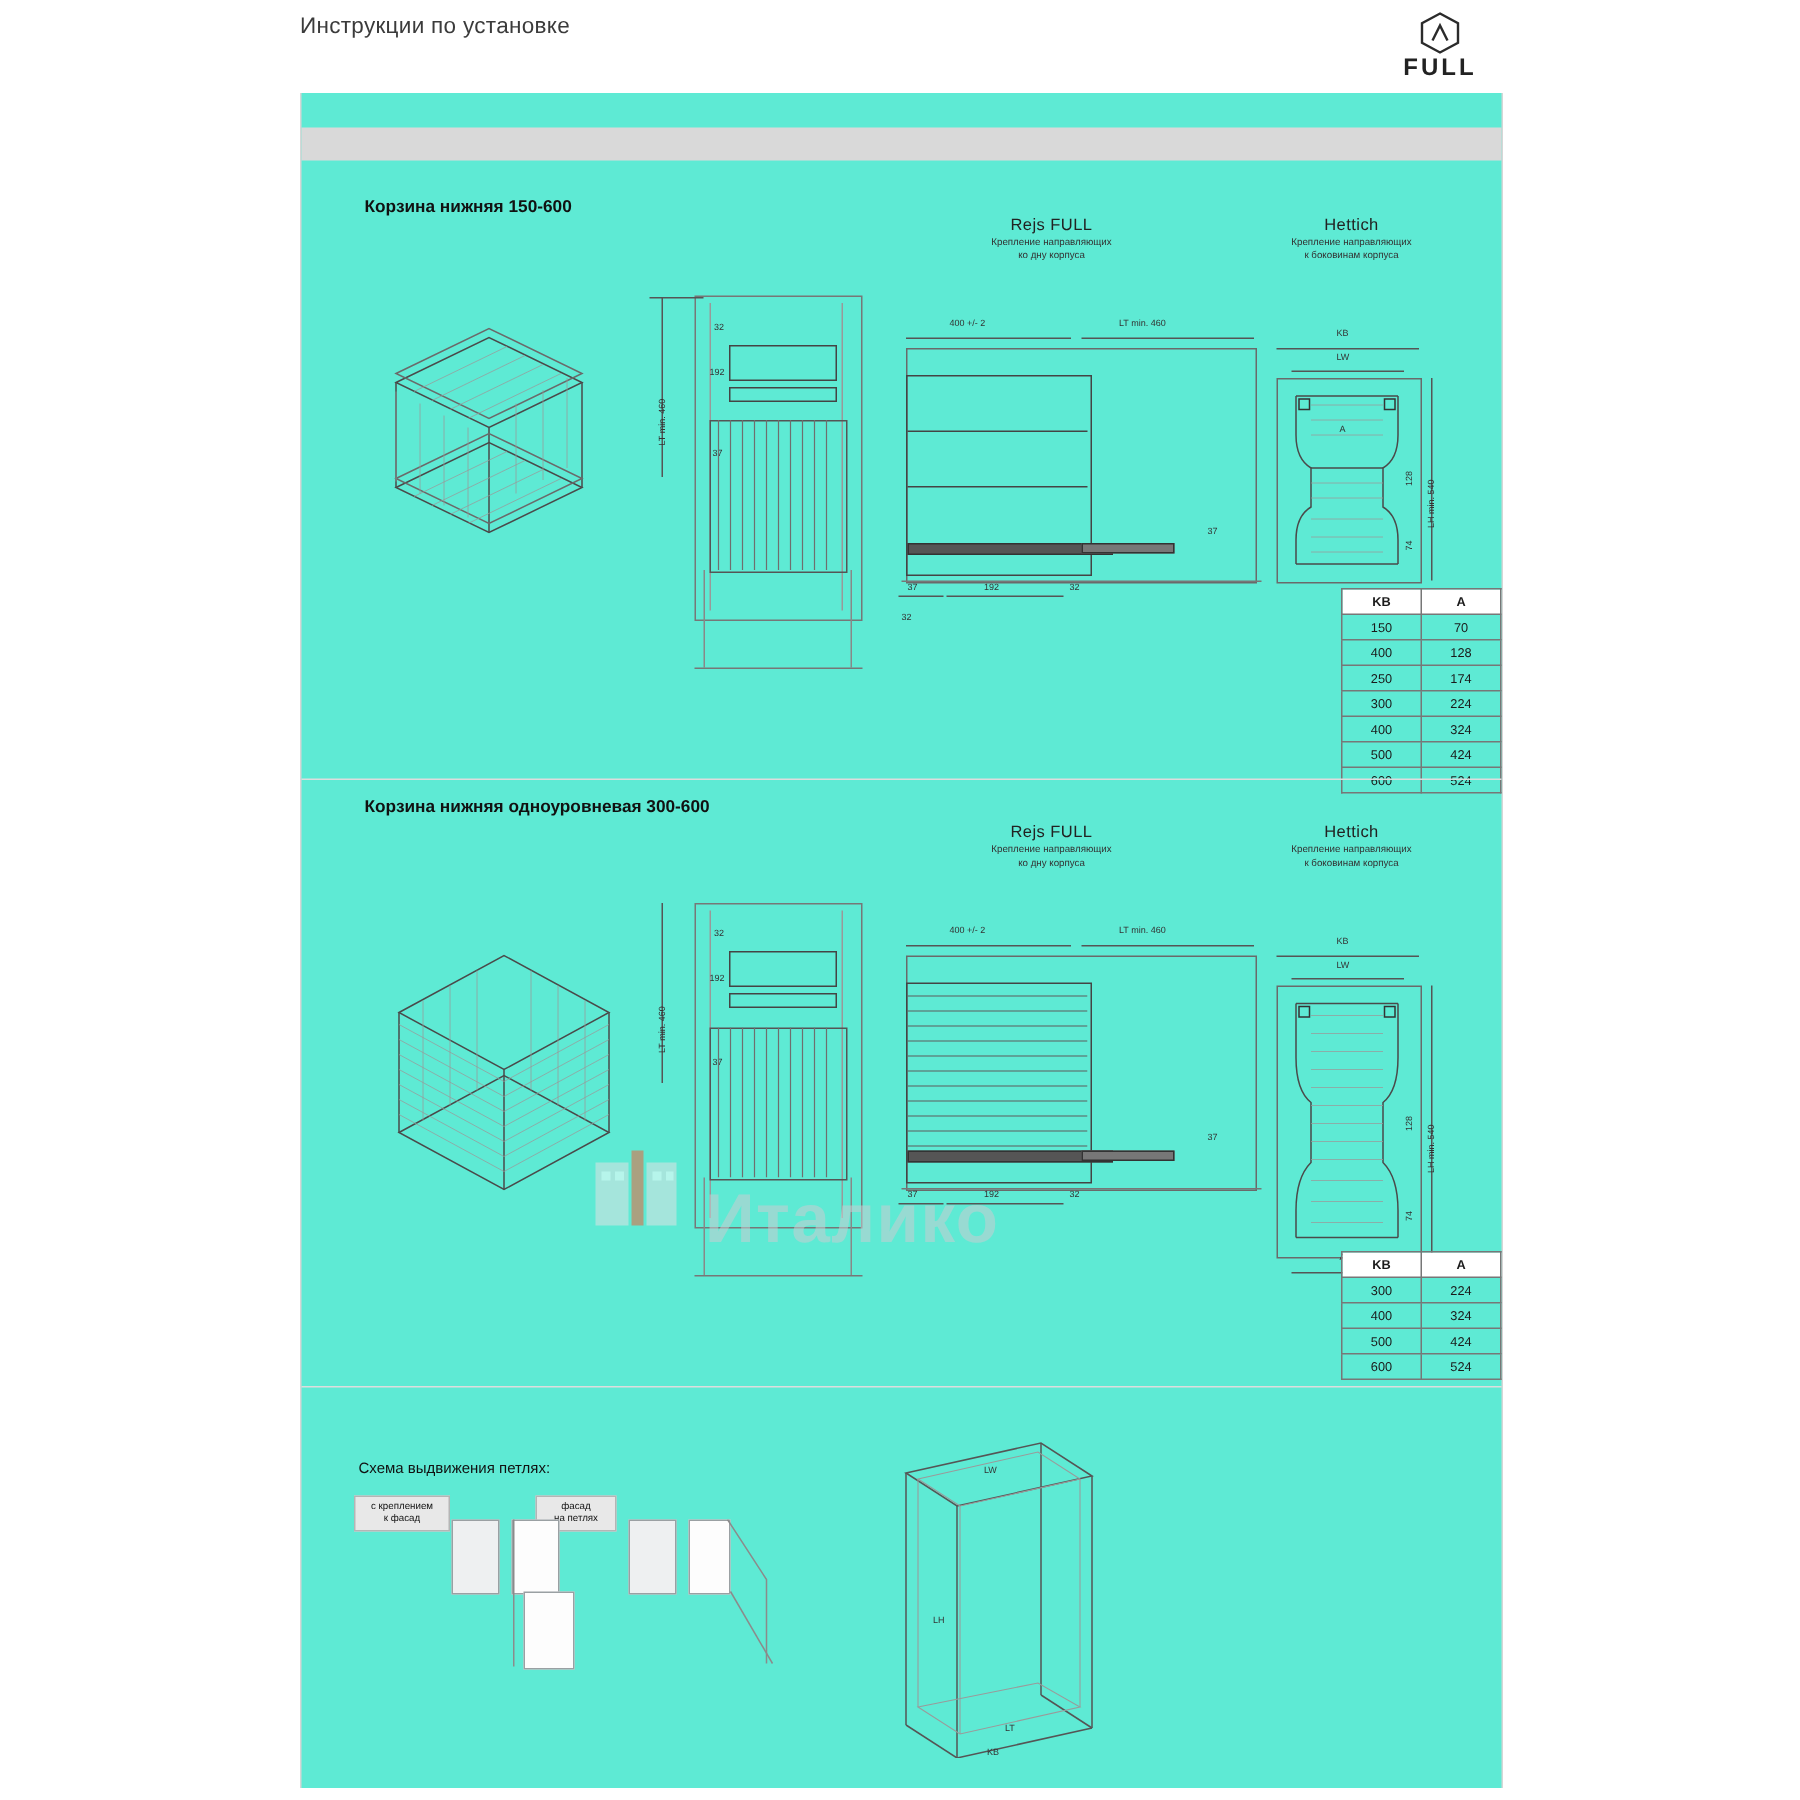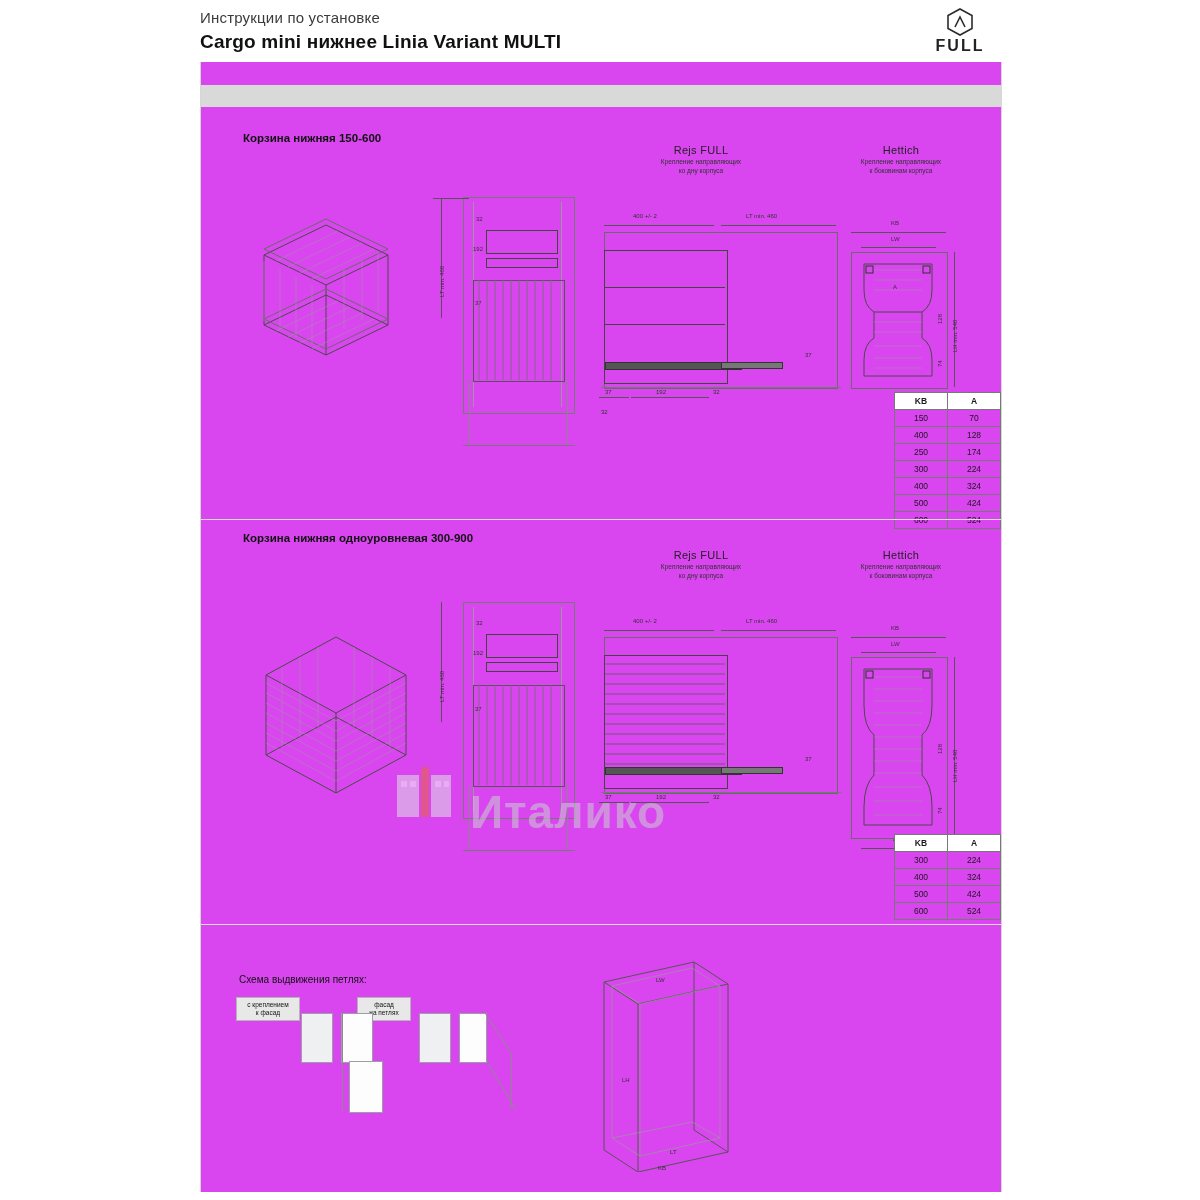--- a/index.html
+++ b/index.html
@@ -16,21 +16,21 @@
   .header{position:absolute;left:0;top:0;width:1200px;height:62px;background:#fff;}
   .header-inner{position:absolute;left:200px;top:8px;}
   .hdr-sub{font-size:15px;color:#3b3b3b;line-height:20px;letter-spacing:.2px;}
   .hdr-title{font-size:19px;font-weight:bold;color:#111;line-height:24px;margin-top:2px;letter-spacing:.2px;}
   .logo{position:absolute;right:195px;top:8px;width:90px;height:44px;}
   .logo-mark{position:relative;width:28px;height:28px;margin:0 auto;}
   .logo-hex{position:absolute;left:0;top:0;width:28px;height:28px;}
   .logo-text{text-align:center;font-size:16px;font-weight:bold;letter-spacing:2px;color:#222;margin-top:1px;}
 
   
-  .sheet{position:absolute;left:200px;top:62px;width:800px;height:1130px;border-left:1px solid #d6d6d6;border-right:1px solid #d6d6d6;background:#d946ef;}
+  .sheet{position:absolute;left:200px;top:62px;width:800px;height:1130px;border-left:1px solid #d6d6d6;border-right:1px solid #d6d6d6;background:#5eead4;}
   .greybar{position:absolute;left:0;top:23px;width:800px;height:22px;background:#d9d9d9;}
   .side-left{position:absolute;left:0;top:0;width:200px;height:1200px;background:#fff;}
   .side-right{position:absolute;left:1000px;top:0;width:200px;height:1200px;background:#fff;}
 
   .divider{position:absolute;left:0;width:800px;height:1px;background:#ddd;}
 
   .sec-title{position:absolute;font-size:11.5px;font-weight:bold;color:#111;}
 
   .cap{position:absolute;text-align:center;}
   .cap .c1{font-size:11px;color:#222;letter-spacing:.3px;}
@@ -65,21 +65,20 @@
   .sk{position:absolute;}
 </style>
 </head>
 <body>
 
 <div class="page">
 
   <div class="header">
     <div class="header-inner">
       <div class="hdr-sub">Инструкции по установке</div>
-      <div class="hdr-title">Cargo mini нижнее Linia Variant MULTI</div>
     </div>
     <div class="logo">
       <div class="logo-mark">
         <svg class="logo-hex" viewBox="0 0 28 28">
           <polygon points="14,1 26,7.5 26,20.5 14,27 2,20.5 2,7.5" fill="none" stroke="#2b2b2b" stroke-width="1.6"></polygon>
           <path d="M9,19 L14,9 L19,19" fill="none" stroke="#2b2b2b" stroke-width="1.6"></path>
         </svg>
       </div>
       <div class="logo-text">FULL</div>
     </div>
@@ -247,21 +246,21 @@
           </tr>
         <tr>
             <td>600</td>
             <td>524</td>
           </tr>
       </tbody>
     </table>
 
     <div class="divider" style="top:457px;"></div>
 
-    <div class="sec-title" style="left:42px;top:470px;">Корзина нижняя одноуровневая 300-900</div>
+    <div class="sec-title" style="left:42px;top:470px;">Корзина нижняя одноуровневая 300-600</div>
 
     <div class="cap" style="left:435px;top:487px;width:130px;">
       <div class="c1">Rejs FULL</div>
       <div class="c2">Крепление направляющих<br>ко дну корпуса</div>
     </div>
     <div class="cap" style="left:630px;top:487px;width:140px;">
       <div class="c1">Hettich</div>
       <div class="c2">Крепление направляющих<br>к боковинам корпуса</div>
     </div>
 

